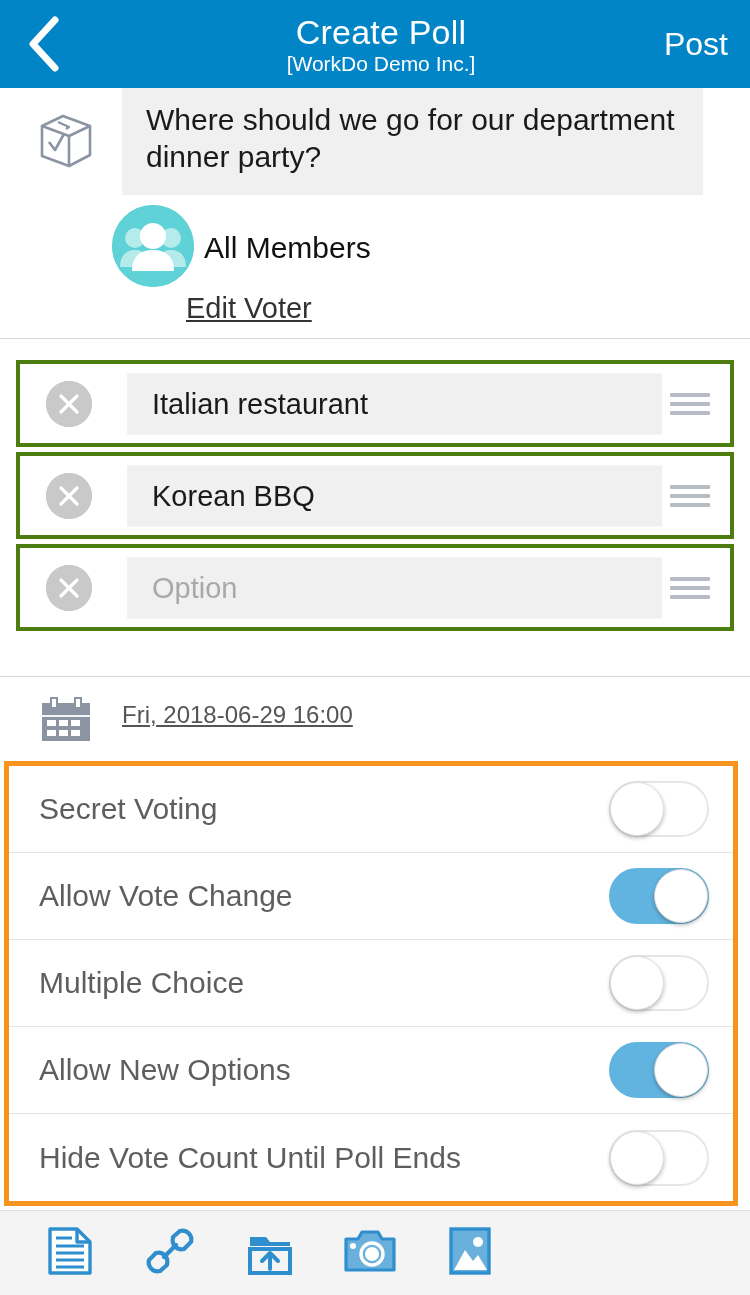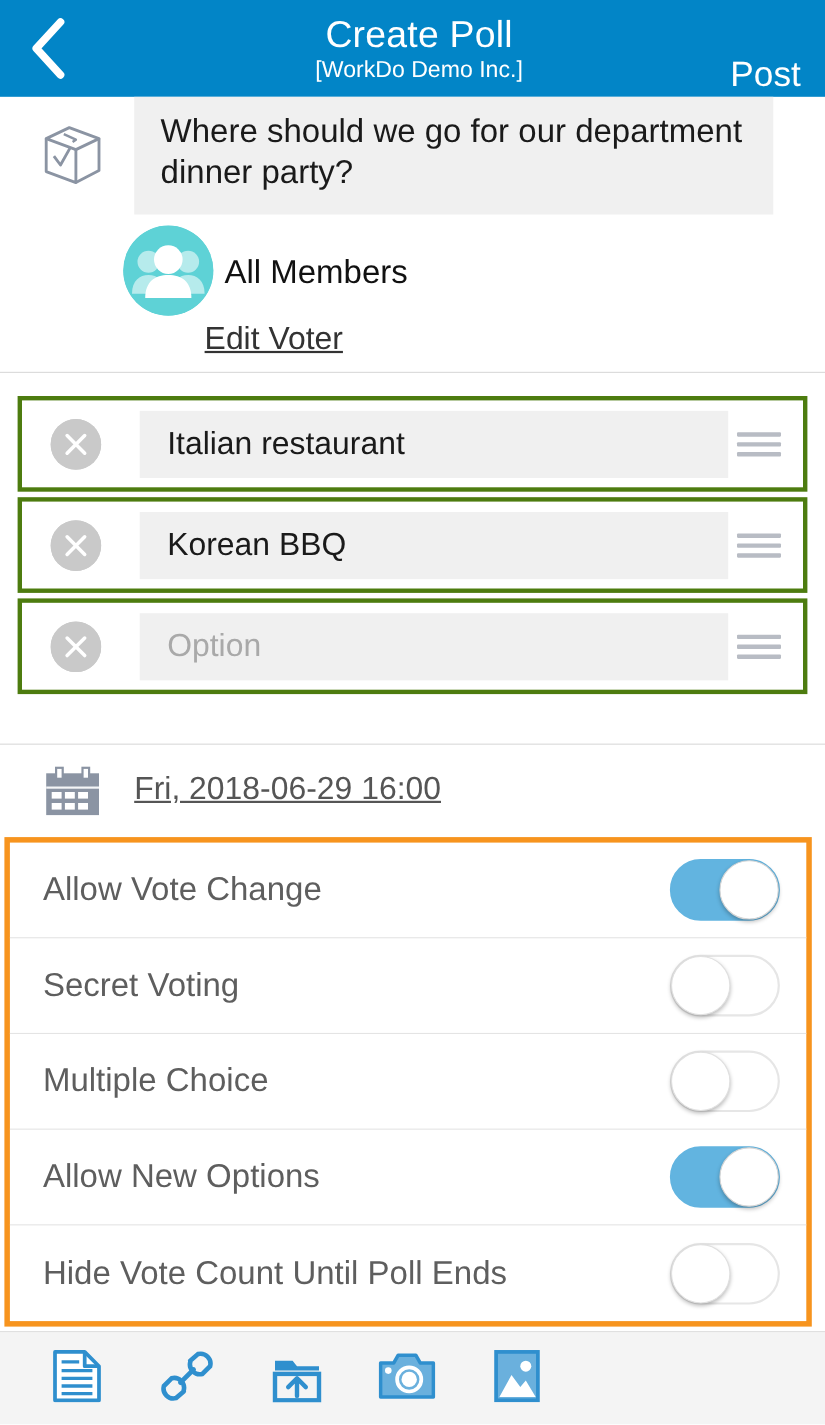--- a/index.html
+++ b/index.html
@@ -27,21 +27,21 @@
   .title-main {
     color:#ffffff; font-size:34px; font-weight:400; letter-spacing:0.2px;
     display:block; margin-bottom:4px;
   }
   .title-sub {
     color:#ffffff; font-size:21px; font-weight:400; display:block;
   }
   .post-btn {
     position:absolute; right:22px; top:0; height:88px;
     display:flex; align-items:center;
-    color:#ffffff; font-size:32px; font-weight:400; cursor:pointer;margin-top:23px;
+    color:#ffffff; font-size:32px; font-weight:400; cursor:pointer;
   }
 
   
   .question-row {
     position:absolute; top:88px; left:0; width:750px; height:108px;
   }
   .ballot-icon {
     position:absolute; left:33px; top:20px; width:66px; height:66px;
   }
   .question-field {
@@ -107,21 +107,21 @@
     display:block; width:100%; height:4px; background:#b8bcc4; border-radius:1px;
   }
 
   
   .date-row {
     position:absolute; top:685px; left:0; width:750px; height:72px;
   }
   .cal-icon { position:absolute; left:40px; top:10px; width:52px; height:52px; }
   .date-text {
     position:absolute; left:122px; top:16px;
-    font-size:29px; color:#555; text-decoration:underline; cursor:pointer;
+    font-size:24px; color:#555; text-decoration:underline; cursor:pointer;
   }
 
   
   .settings-box {
     position:absolute; top:761px; left:4px; width:734px; height:445px;
     border:5px solid #f7941e; background:#ffffff;
   }
   .setting-row {
     position:relative; height:87px; width:100%;
     display:flex; align-items:center; justify-content:space-between;
@@ -284,29 +284,29 @@
           <rect x="31" y="35" width="9" height="6"></rect>
         </g>
       </svg>
     </span>
     <span class="date-text">Fri, 2018-06-29 16:00</span>
   </div>
 
   <div class="settings-box">
 
     <div class="setting-row">
+      <span class="setting-label">Secret Voting</span>
+      <span class="toggle">
+          <span class="knob"></span>
+        </span>
+    </div>
+
+    <div class="setting-row">
       <span class="setting-label">Allow Vote Change</span>
       <span class="toggle on">
-          <span class="knob"></span>
-        </span>
-    </div>
-
-    <div class="setting-row">
-      <span class="setting-label">Secret Voting</span>
-      <span class="toggle">
           <span class="knob"></span>
         </span>
     </div>
 
     <div class="setting-row">
       <span class="setting-label">Multiple Choice</span>
       <span class="toggle">
           <span class="knob"></span>
         </span>
     </div>

